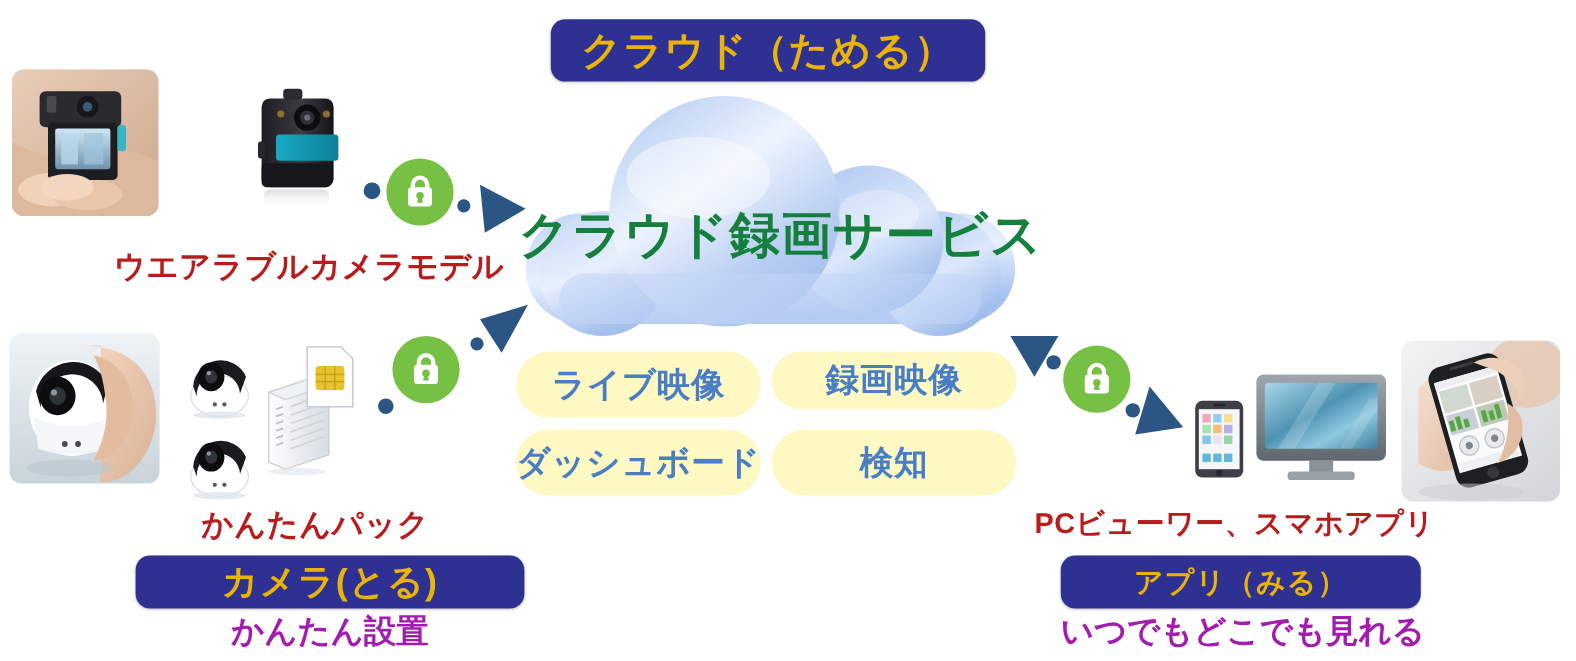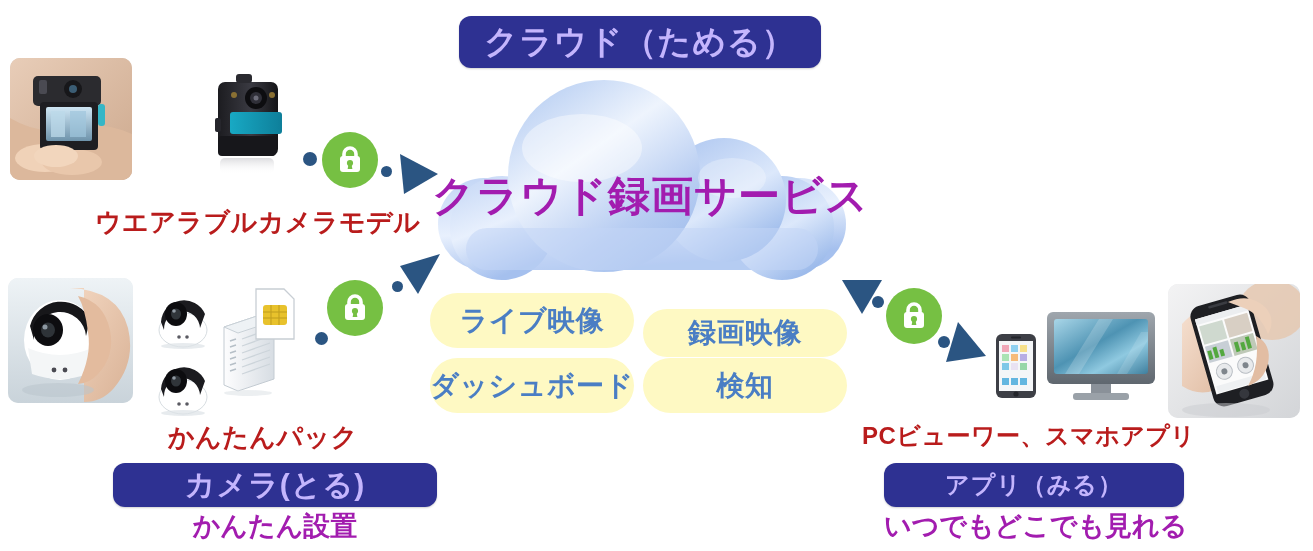--- a/index.html
+++ b/index.html
@@ -9,21 +9,21 @@
     font-family:"Liberation Sans","DejaVu Sans",sans-serif;
     overflow:hidden;
     position:relative;
   }
   .stage{position:absolute;left:0;top:0;width:1313px;height:551px;}
   .abs{position:absolute;}
 
   
   .badge{
     background:#2e3192;
-    color:#c4b5fd;
+    color:#eab308;
     border-radius:12px;
     display:flex;align-items:center;justify-content:center;
     font-weight:bold;
     letter-spacing:1px;
     box-shadow:0 1px 2px rgba(0,0,0,.18);
     white-space:nowrap;
   }
   #badge-cloud{left:459px;top:16px;width:362px;height:52px;font-size:33px;}
   #badge-camera{left:113px;top:463px;width:324px;height:44px;font-size:30px;}
   #badge-app{left:884px;top:463px;width:300px;height:44px;font-size:24px;}
@@ -39,36 +39,36 @@
     color:#b91c1c;font-weight:bold;white-space:nowrap;
   }
   #cap-wearable{left:95px;top:205px;font-size:26px;letter-spacing:.5px;}
   #cap-pack{left:168px;top:420px;font-size:26px;letter-spacing:.5px;}
   #cap-viewer{left:862px;top:420px;font-size:24px;letter-spacing:.5px;}
 
   
   #cloud-wrap{left:432px;top:78px;width:420px;height:245px;}
   #cloud-title{
     left:432px;top:168px;width:420px;text-align:center;
-    font-size:42px;font-weight:bold;color:#a21caf;white-space:nowrap;
+    font-size:42px;font-weight:bold;color:#15803d;white-space:nowrap;
     letter-spacing:1px;
   }
 
   
   .pill{
     background:#fef9c3;
     color:#4a7ec4;
     border-radius:40px;
     display:flex;align-items:center;justify-content:center;
     font-size:28px;font-weight:bold;
     white-space:nowrap;
     letter-spacing:.5px;
   }
   #pill-live{left:430px;top:293px;width:204px;height:55px;}
-  #pill-rec{left:643px;top:293px;width:204px;height:48px;margin-top:16px;}
+  #pill-rec{left:643px;top:293px;width:204px;height:48px;}
   #pill-dash{left:430px;top:358px;width:204px;height:55px;}
   #pill-detect{left:643px;top:358px;width:204px;height:55px;}
 
   
   .lock{width:56px;height:56px;border-radius:50%;
         background:#76c043;display:flex;align-items:center;justify-content:center;}
   #lock1{left:322px;top:132px;}
   #lock2{left:327px;top:280px;}
   #lock3{left:886px;top:288px;}
 

